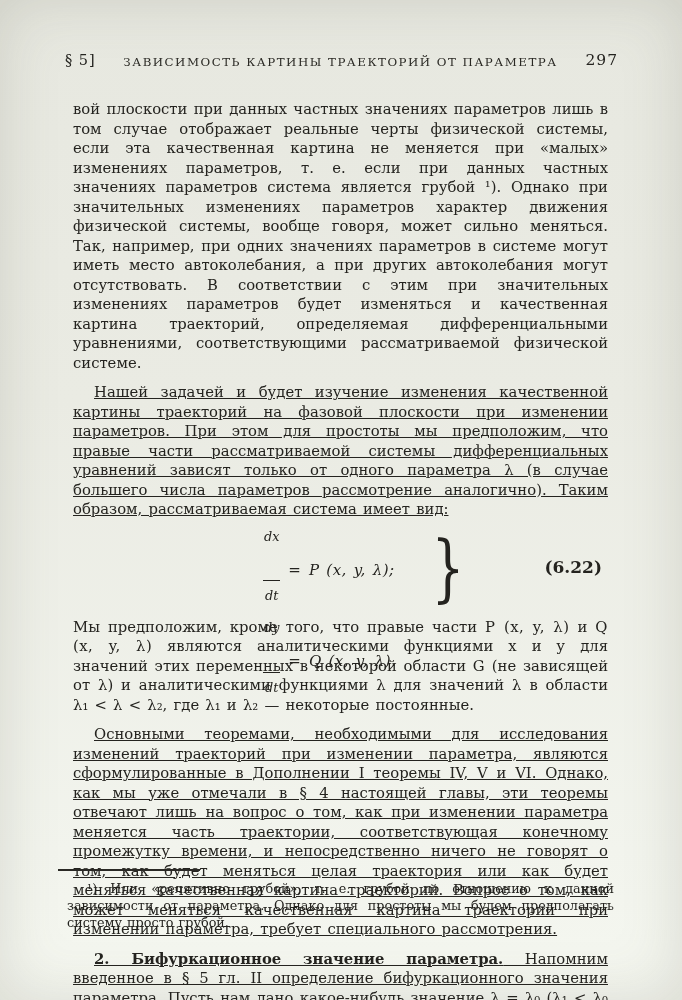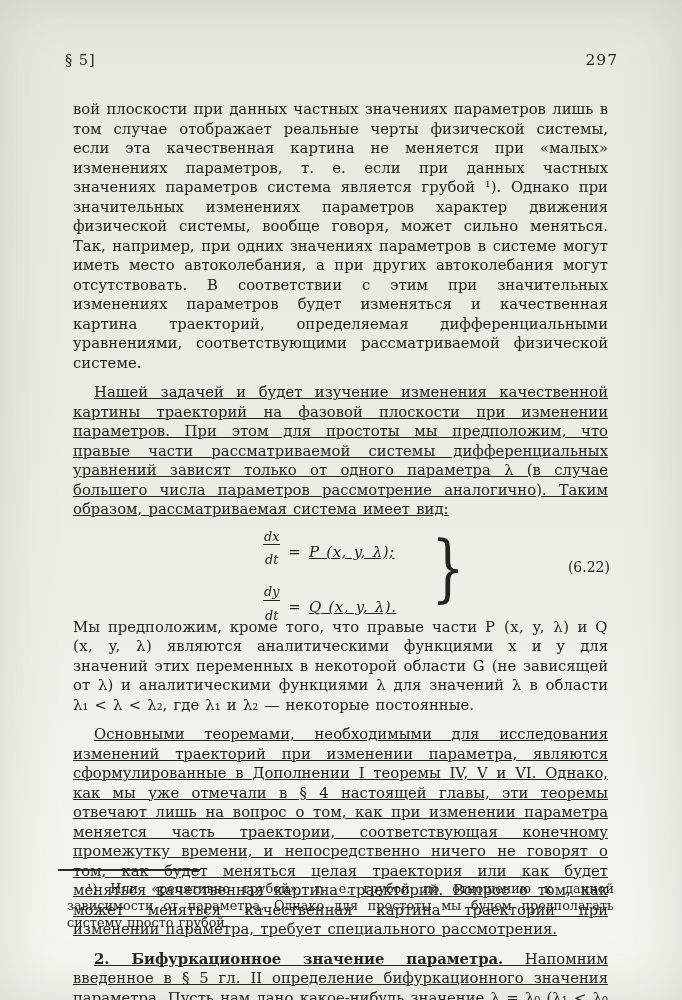--- a/index.html
+++ b/index.html
@@ -26,42 +26,43 @@
     font-size:14.8px;line-height:19.5px;
     text-align:justify;word-spacing:1.5px;
   }
   .bodytext p{margin:10px;}
   .ind{text-indent:21px;text-decoration:underline;}
   .math{letter-spacing:0.5px;}
 
   .formula{position:relative;height:78px;margin:5px 0 7px;}
   .eqs{position:absolute;left:200px;top:1px;display:flex;flex-direction:column;gap:9px;}
   .eqrow{display:flex;align-items:center;gap:8px;font-size:15px;}
-  .frac{display:inline-flex;flex-direction:column;align-items:center;font-style:italic;font-size:12.8px;line-height:1.15;}
+  .frac{display:inline-flex;flex-direction:column;align-items:center;font-style:italic;font-size:12.8px;line-height:1.15;gap:36px;}
   .frac .den{border-top:1.3px solid #24231f;padding:8px 2px;}
   .eqsign{font-size:15px;}
-  .rhs{font-style:italic;letter-spacing:0.5px;text-decoration:underline;}
+  .rhs{font-style:italic;letter-spacing:0.5px;}
   .brace{
     position:absolute;left:362px;top:50%;
     transform:translateY(-50%) scaleX(0.72);
     font-size:72px;font-weight:normal;line-height:1;color:#24231f;
   }
-  .eqlabel{position:absolute;right:8px;top:50%;transform:translateY(-50%);font-size:14px;}
+  .eqlabel{position:absolute;right:16px;top:50%;transform:translateY(-50%);font-size:17px;font-weight:bold;}
 
   .footnote{position:absolute;left:63px;top:869px;width:555px;}
   .fn-rule{width:142px;height:2px;background:#2a2925;margin:0 0 10px -5px;}
   .fn-text{margin:4px;font-size:12.8px;line-height:16.8px;text-align:justify;text-indent:20px;word-spacing:1px;}
 </style>
 </head>
 <body>
 
 <div class="page">
 
   <div class="header">
     <span class="sec">§ 5]</span>
+    <span class="running-title">ЗАВИСИМОСТЬ КАРТИНЫ ТРАЕКТОРИЙ ОТ ПАРАМЕТРА</span>
     <span class="pnum">297</span>
   </div>
 
   <div class="bodytext">
 
     <p>вой плоскости при данных частных значениях параметров лишь в том случае отображает реальные черты физической системы, если эта качественная картина не меняется при «малых» изменениях параметров, т. е. если при данных частных значениях параметров система является грубой ¹). Однако при значительных изменениях параметров характер движения физической системы, вообще говоря, может сильно меняться. Так, например, при одних значениях параметров в системе могут иметь место автоколебания, а при других автоколебания могут отсутствовать. В соответствии с этим при значительных изменениях параметров будет изменяться и качественная картина траекторий, определяемая дифференциальными уравнениями, соответствующими рассматриваемой физической системе.</p>
 
     <p class="ind">Нашей задачей и будет изучение изменения качественной картины траекторий на фазовой плоскости при изменении параметров. При этом для простоты мы предположим, что правые части рассматриваемой системы дифференциальных уравнений зависят только от одного параметра λ (в случае большего числа параметров рассмотрение аналогично). Таким образом, рассматриваемая система имеет вид:</p>
 
     <div class="formula">

